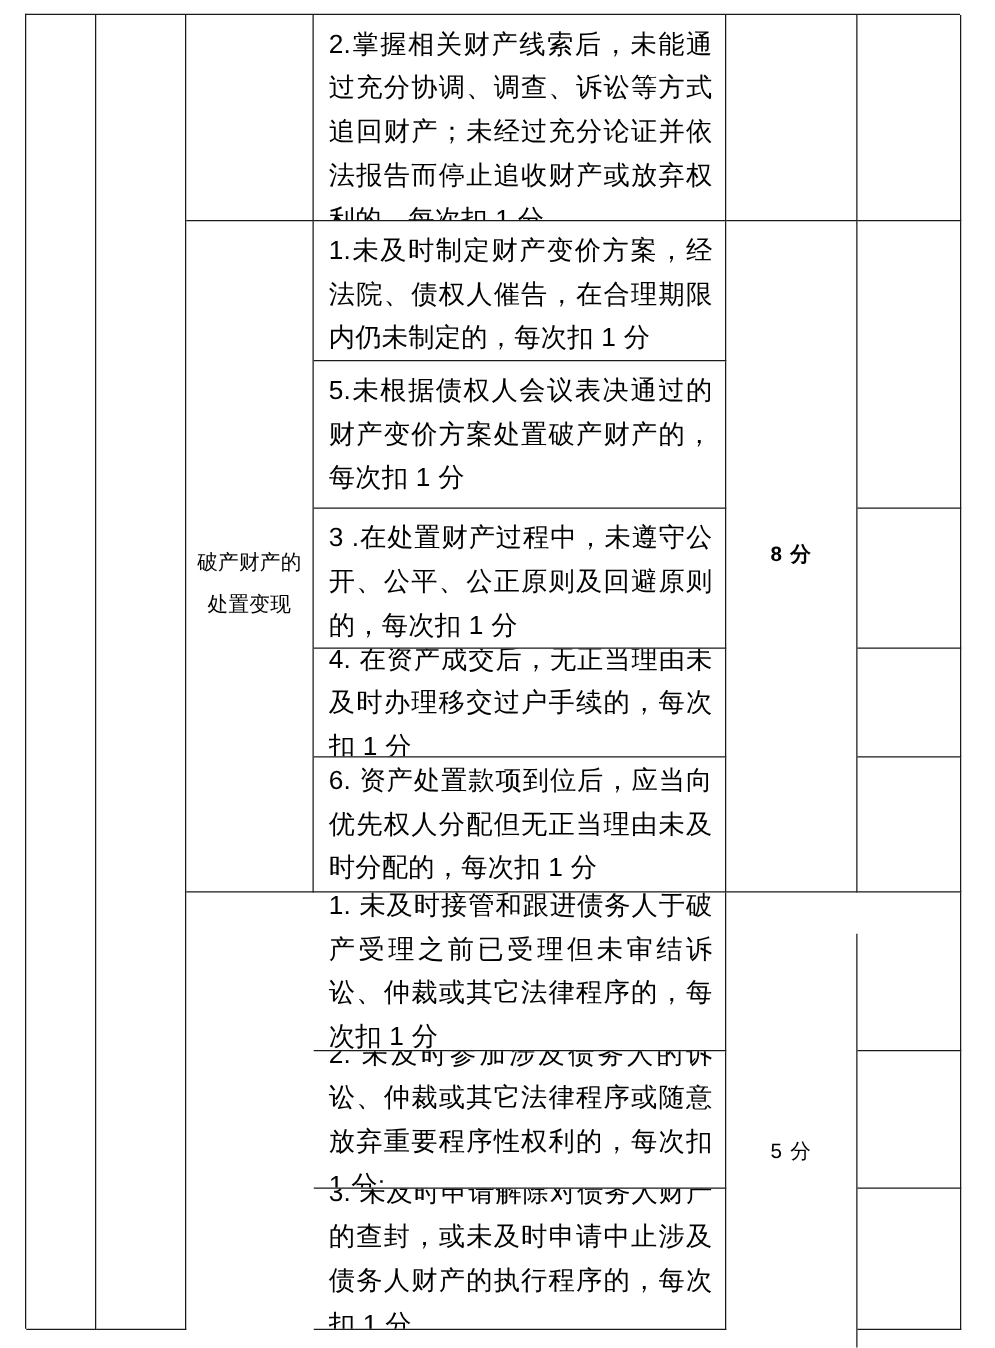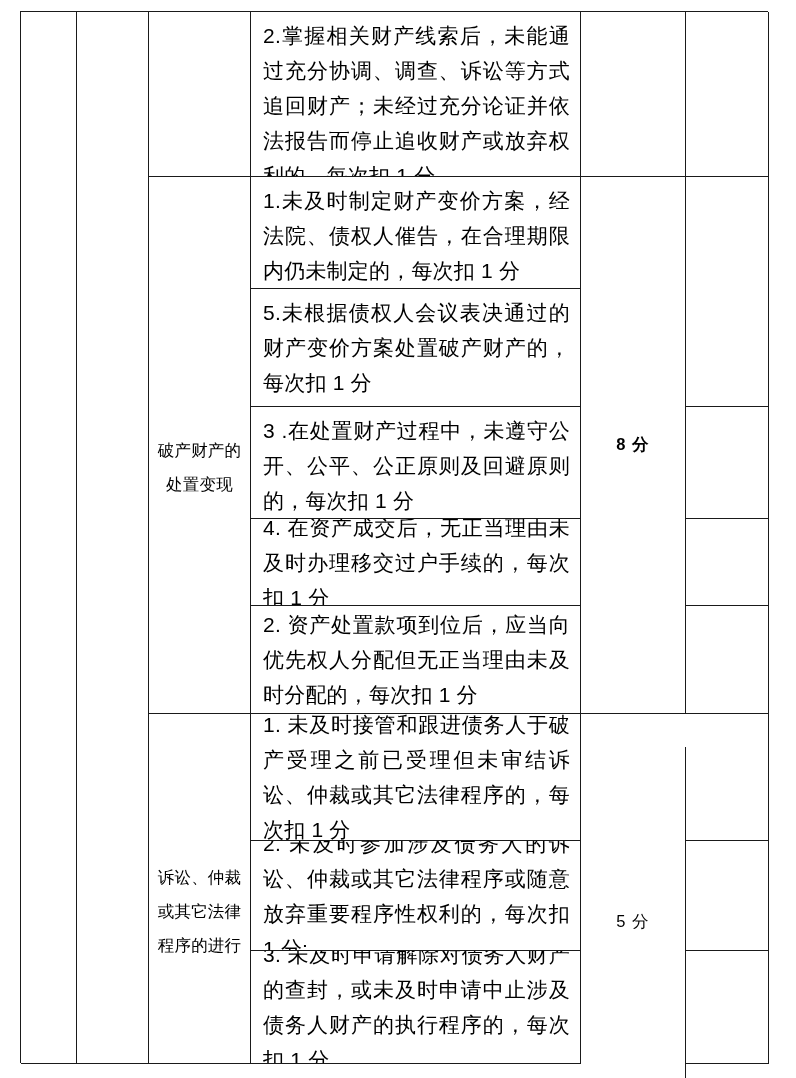--- a/index.html
+++ b/index.html
@@ -96,23 +96,20 @@
     <div class="cell blank" style="left:0px; top:0px; width:56px; height:1052px;"></div>
 
     <div class="cell blank" style="left:56px; top:0px; width:72px; height:1052px;"></div>
 
     <div class="cell blank" style="left:128px; top:0px; width:102px; height:165px;"></div>
 
     <div class="cell label" style="left:128px; top:165px; width:102px; height:537px;">
       <span class="label-text">破产财产的处置变现</span>
     </div>
 
-    <div class="cell label" style="left:128px; top:702px; width:102px; height:350px;">
-      <span class="label-text">诉讼、仲裁或其它法律程序的进行</span>
-    </div>
 
     <div class="cell desc" style="left:230px; top:0px; width:330px; height:165px;">
       <span>2.掌握相关财产线索后，未能通过充分协调、调查、诉讼等方式追回财产；未经过充分论证并依法报告而停止追收财产或放弃权利的，每次扣 1 分。</span>
     </div>
 
     <div class="cell desc" style="left:230px; top:165px; width:330px; height:112px;">
       <span>1.未及时制定财产变价方案，经法院、债权人催告，在合理期限内仍未制定的，每次扣 1 分</span>
     </div>
 
     <div class="cell desc" style="left:230px; top:277px; width:330px; height:118px;">
@@ -121,21 +118,21 @@
 
     <div class="cell desc" style="left:230px; top:395px; width:330px; height:112px;">
       <span>3 .在处置财产过程中，未遵守公开、公平、公正原则及回避原则的，每次扣 1 分</span>
     </div>
 
     <div class="cell desc" style="left:230px; top:507px; width:330px; height:87px; display:flex; align-items:center;">
       <span>4. 在资产成交后，无正当理由未及时办理移交过户手续的，每次扣 1 分</span>
     </div>
 
     <div class="cell desc" style="left:230px; top:594px; width:330px; height:108px; display:flex; align-items:center;">
-      <span>2. 资产处置款项到位后，应当向优先权人分配但无正当理由未及时分配的，每次扣 1 分</span>
+      <span>6. 资产处置款项到位后，应当向优先权人分配但无正当理由未及时分配的，每次扣 1 分</span>
     </div>
 
     <div class="cell desc" style="left:230px; top:702px; width:330px; height:127px; display:flex; align-items:center;">
       <span>1. 未及时接管和跟进债务人于破产受理之前已受理但未审结诉讼、仲裁或其它法律程序的，每次扣 1 分</span>
     </div>
 
     <div class="cell desc" style="left:230px; top:829px; width:330px; height:110px; display:flex; align-items:center;">
       <span>2. 未及时参加涉及债务人的诉讼、仲裁或其它法律程序或随意放弃重要程序性权利的，每次扣 1 分;</span>
     </div>
 

